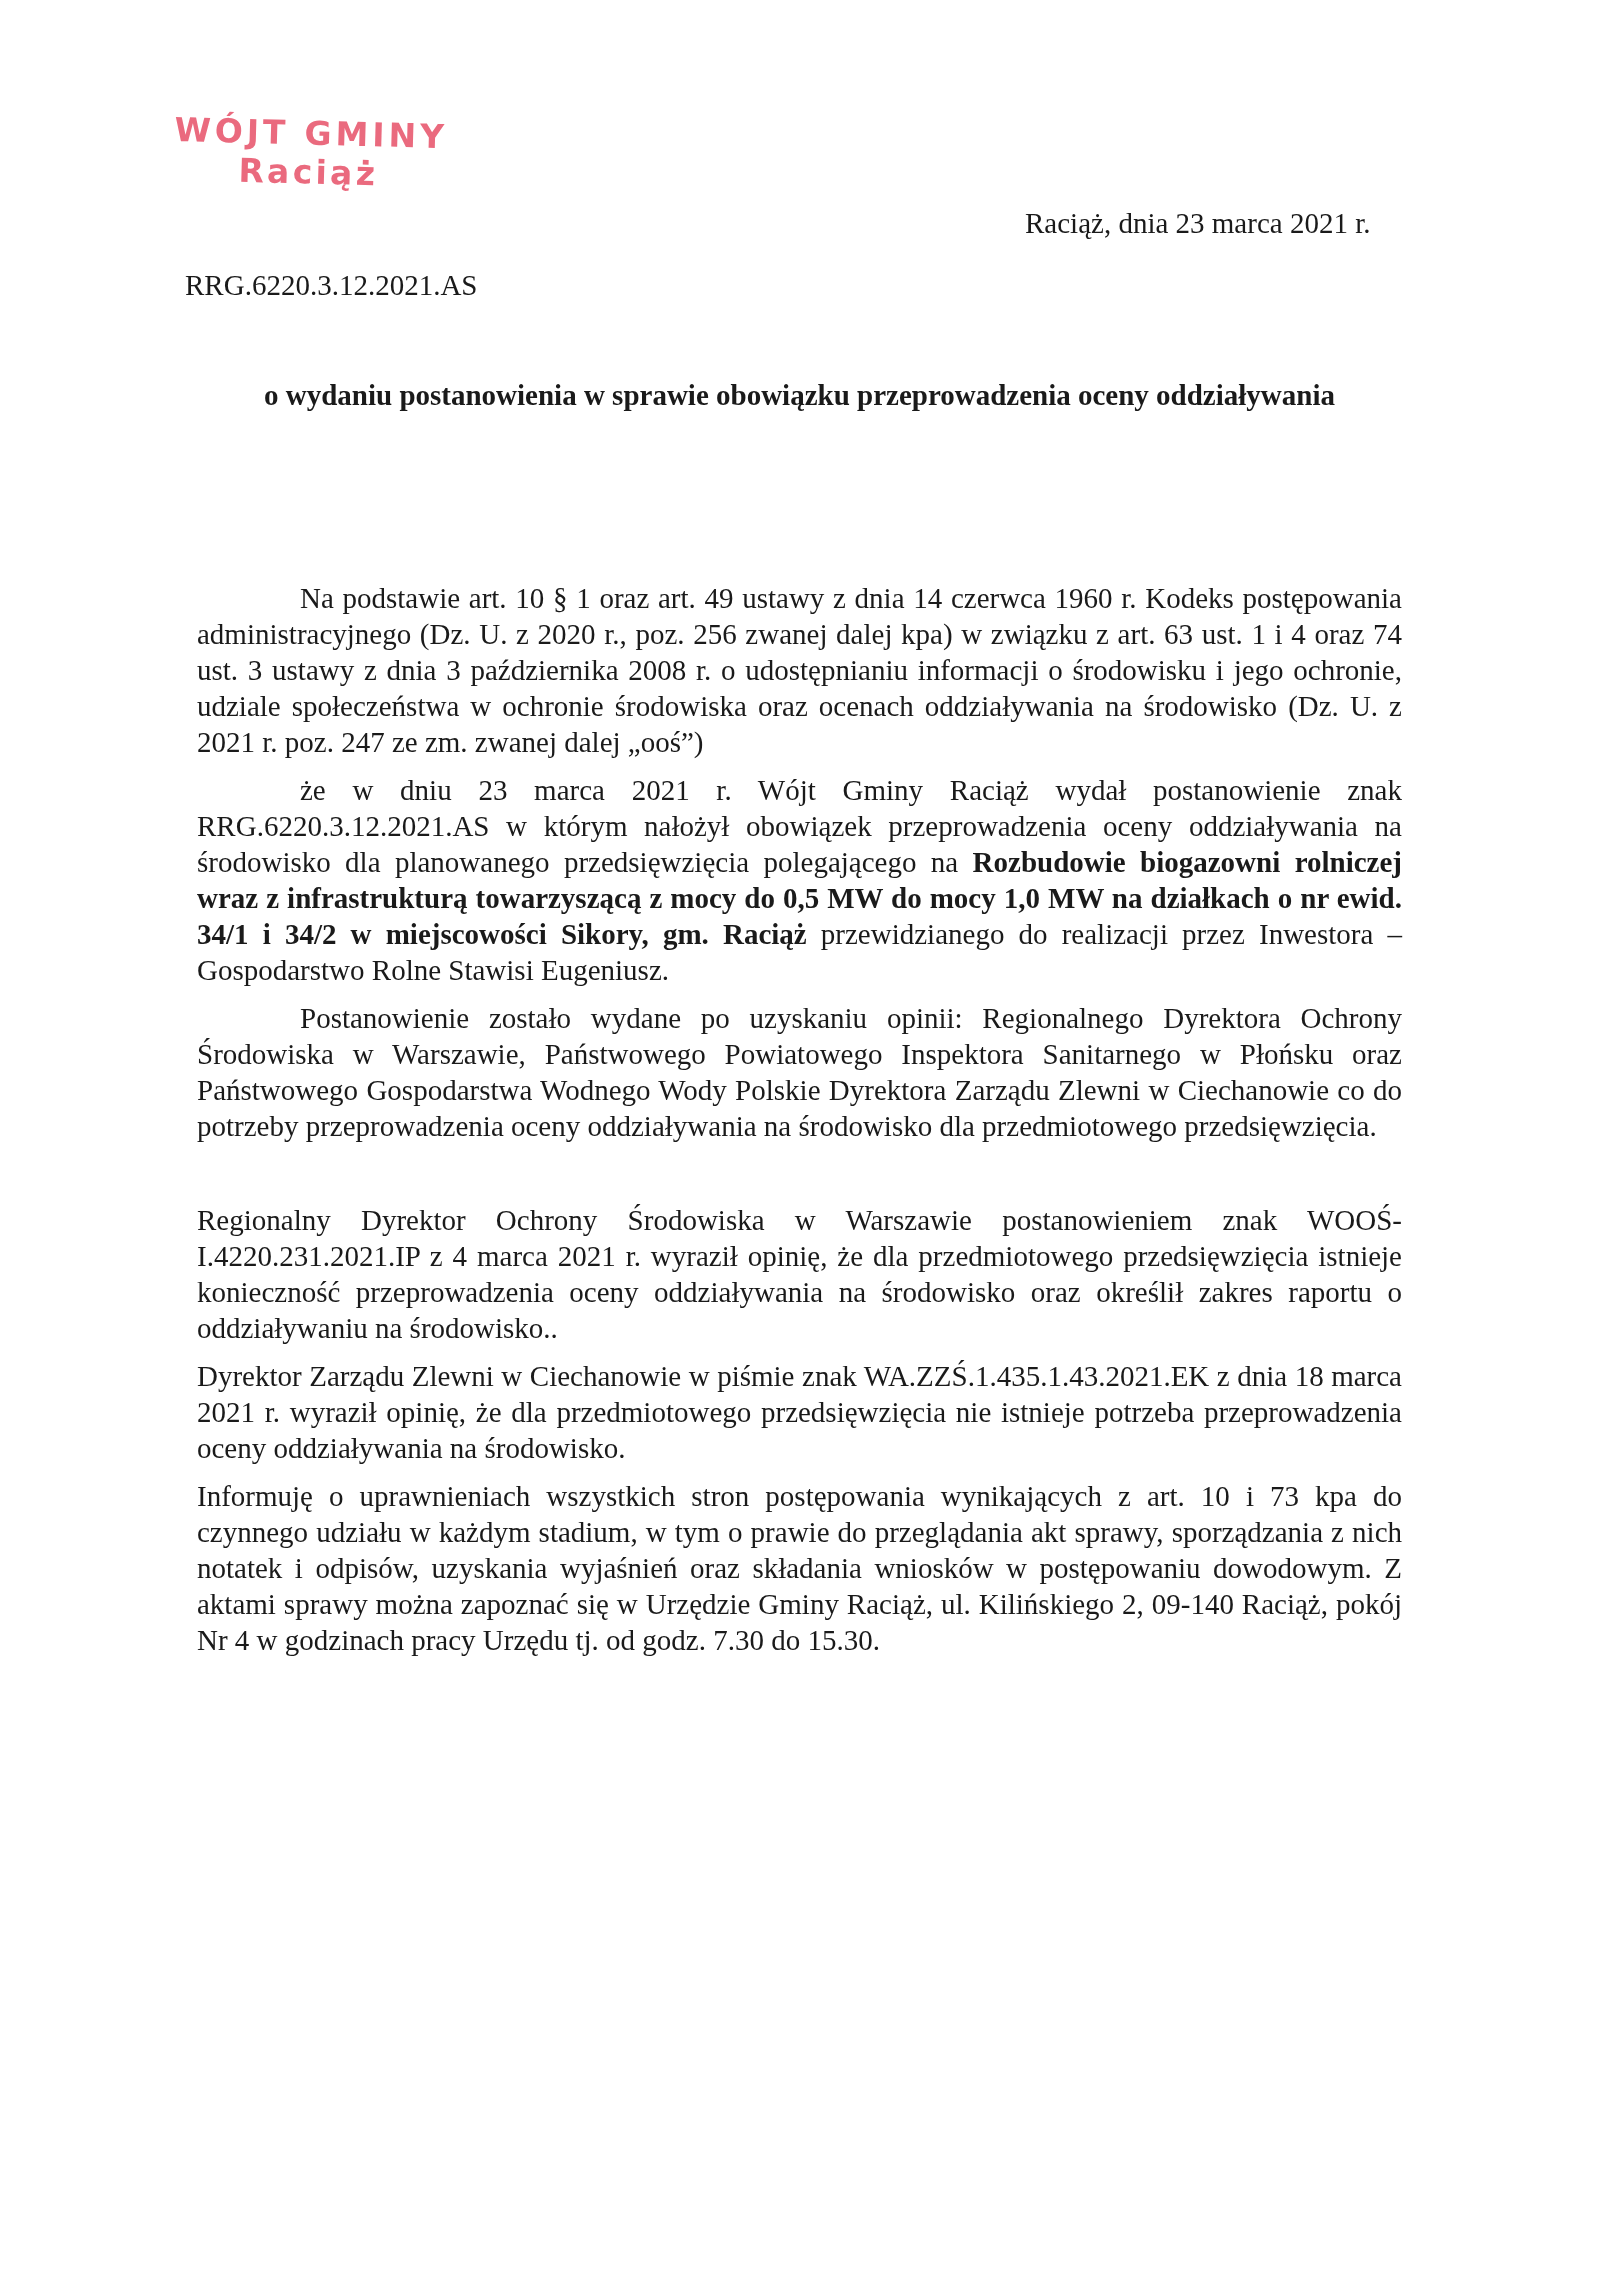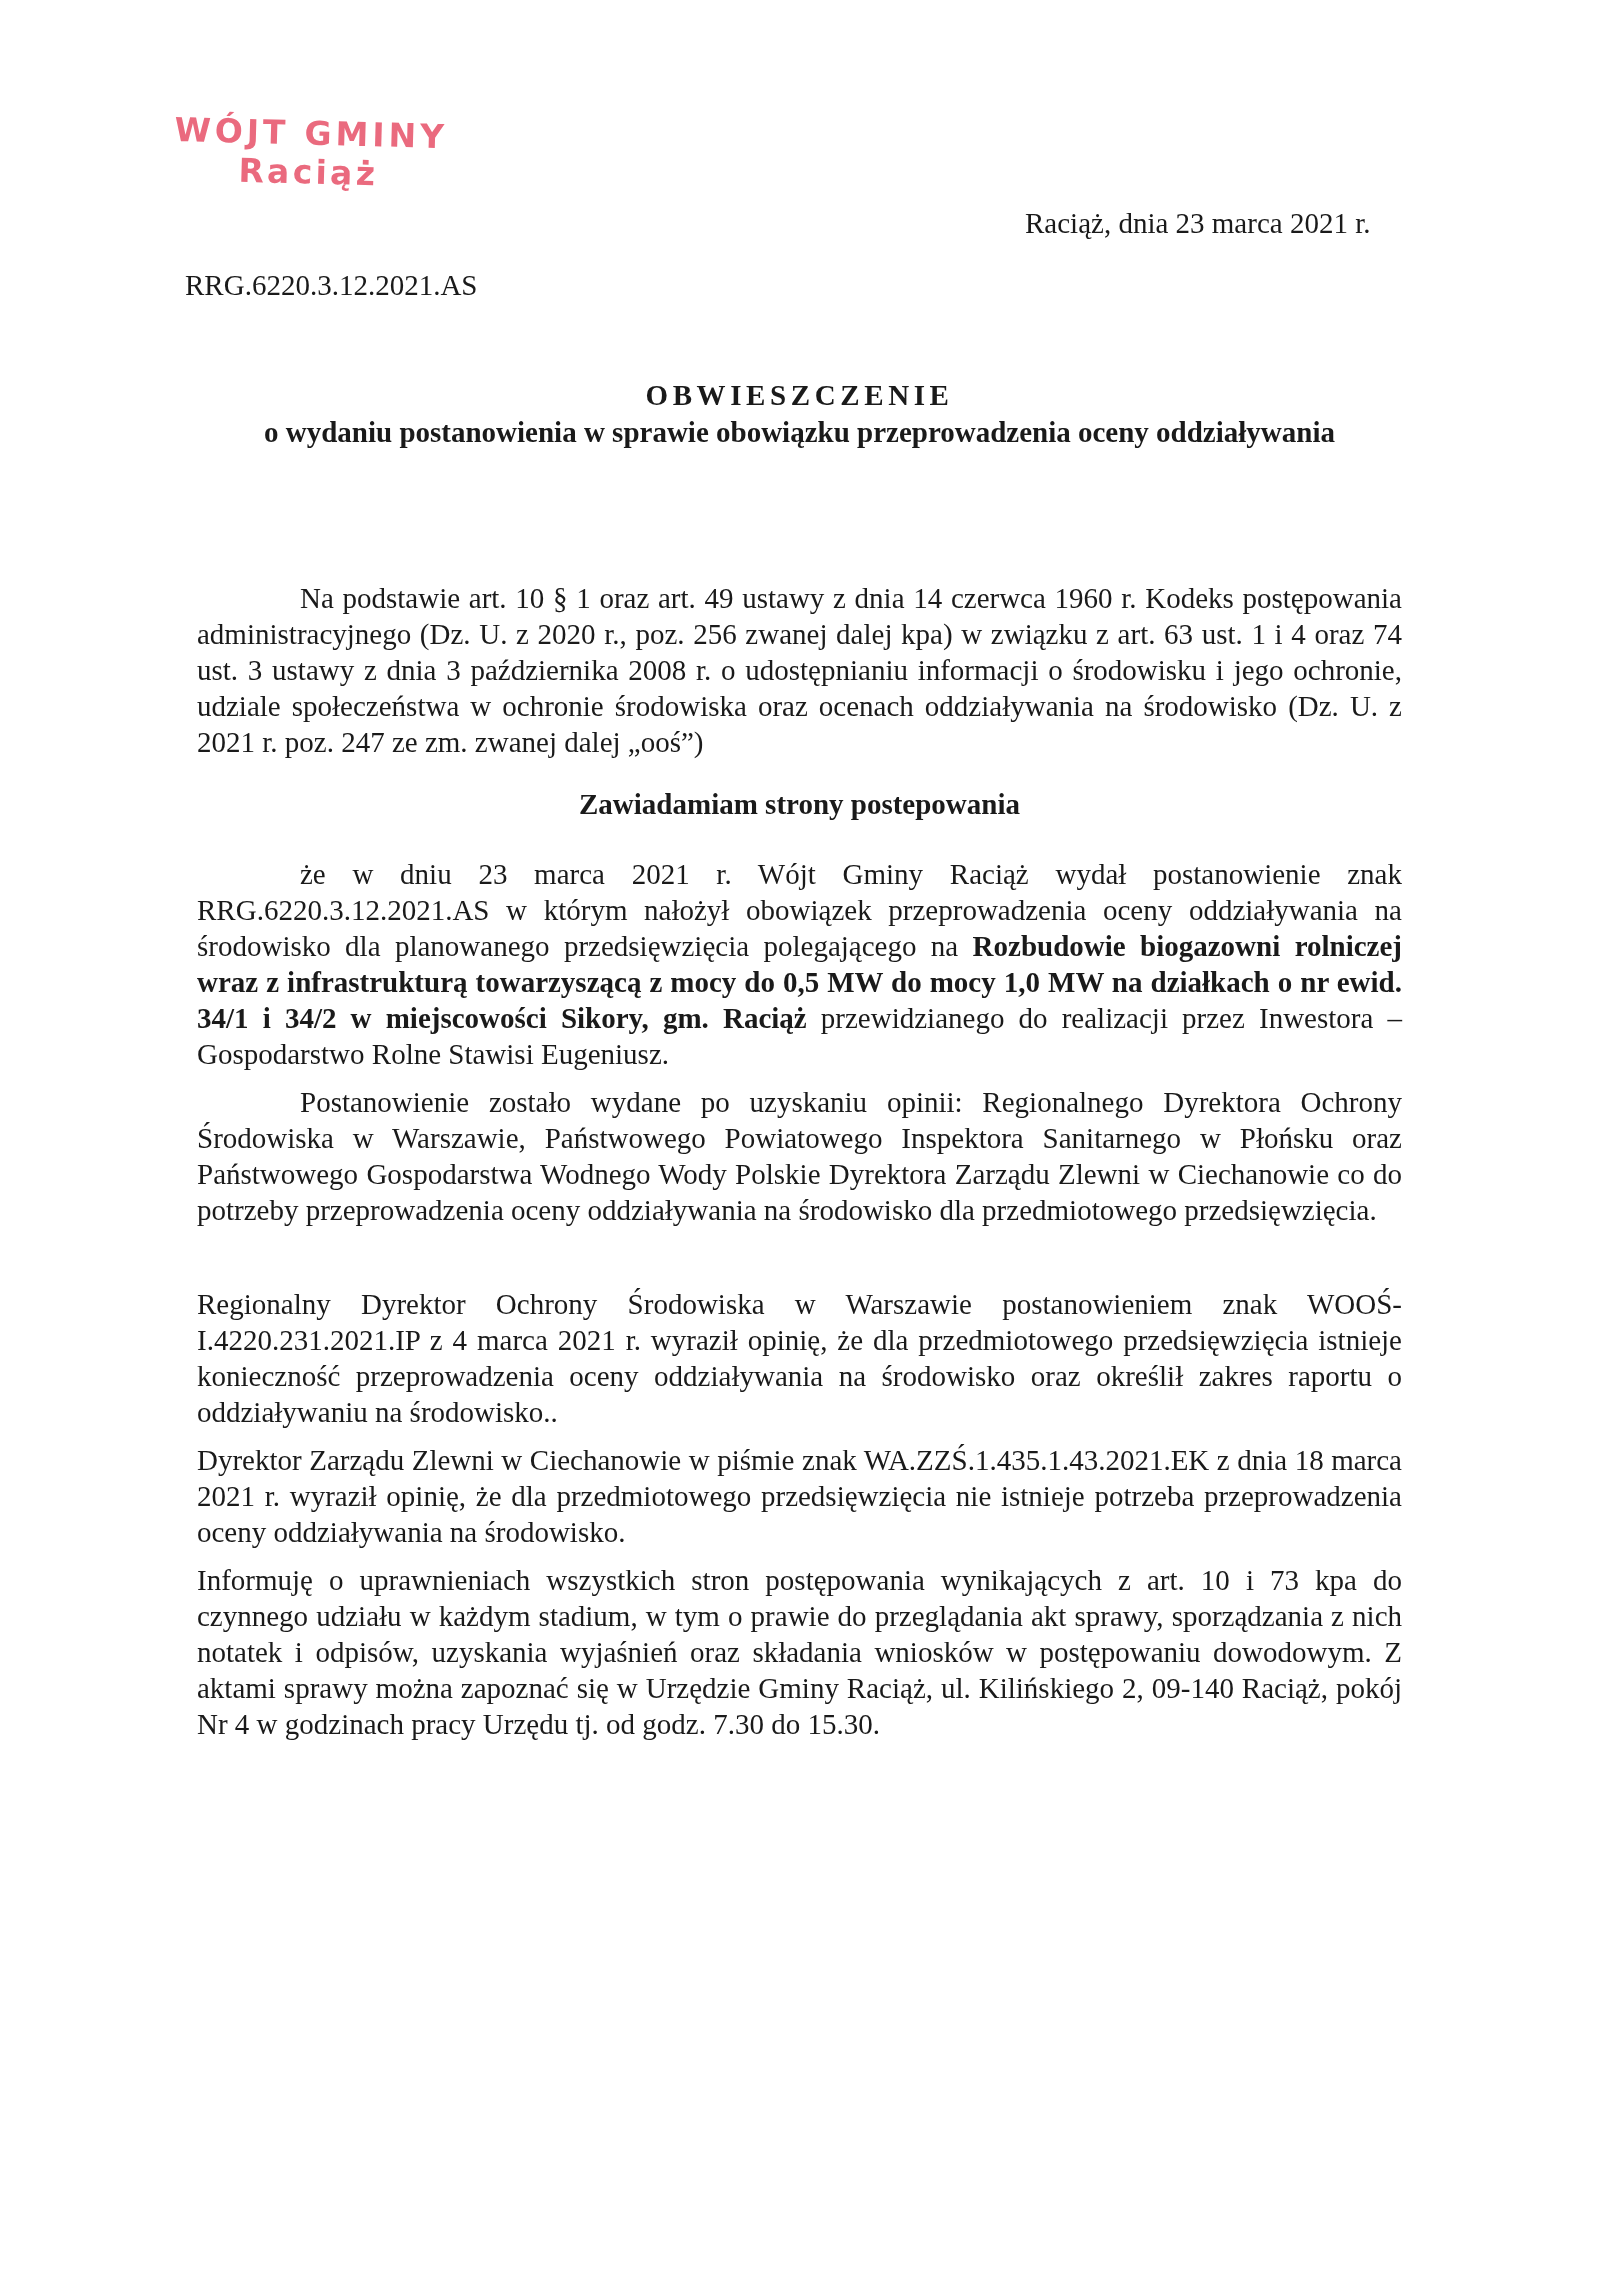--- a/index.html
+++ b/index.html
@@ -103,28 +103,26 @@
 <div class="stamp">
   <div class="stamp-line1">WÓJT GMINY</div>
   <div class="stamp-line2">Raciąż</div>
 </div>
 
 <div class="date-line">Raciąż, dnia  23 marca 2021 r.</div>
 
 <div class="ref-number">RRG.6220.3.12.2021.AS</div>
 
 <div class="title-block">
-  <div class="title-main">OBWIESZCZENIE</div>
   <div class="title-sub">o wydaniu postanowienia w sprawie obowiązku przeprowadzenia oceny oddziaływania</div>
 </div>
 
 <div class="body">
   <p class="para indent">Na podstawie art. 10 § 1 oraz art. 49 ustawy z dnia 14 czerwca 1960 r. Kodeks postępowania administracyjnego (Dz. U. z 2020 r., poz. 256 zwanej dalej kpa) w związku z art. 63 ust. 1 i 4 oraz 74 ust. 3 ustawy z dnia 3 października 2008 r. o udostępnianiu informacji o środowisku i jego ochronie, udziale społeczeństwa w ochronie środowiska oraz ocenach oddziaływania na środowisko (Dz. U. z 2021 r. poz. 247 ze zm. zwanej dalej „ooś”)</p>
 
-  <div class="section-heading">Zawiadamiam strony postepowania</div>
 
   <p class="para indent"><span>że w dniu 23 marca 2021 r. Wójt Gminy Raciąż wydał postanowienie znak RRG.6220.3.12.2021.AS w którym nałożył obowiązek przeprowadzenia oceny oddziaływania na środowisko dla planowanego przedsięwzięcia polegającego na </span><b>Rozbudowie biogazowni rolniczej wraz z infrastrukturą towarzyszącą z mocy do 0,5 MW do mocy 1,0 MW na działkach o nr ewid. 34/1 i 34/2  w miejscowości Sikory, gm. Raciąż</b><span> przewidzianego do realizacji przez Inwestora – Gospodarstwo Rolne Stawisi Eugeniusz.</span></p>
 
   <p class="para indent">Postanowienie zostało wydane po uzyskaniu opinii: Regionalnego Dyrektora Ochrony Środowiska w Warszawie, Państwowego Powiatowego Inspektora Sanitarnego w Płońsku oraz Państwowego Gospodarstwa Wodnego Wody Polskie Dyrektora Zarządu Zlewni w Ciechanowie co do potrzeby przeprowadzenia oceny oddziaływania na środowisko dla przedmiotowego przedsięwzięcia.</p>
 
   <div class="gap"></div>
 
   <p class="para">Regionalny Dyrektor Ochrony Środowiska w Warszawie postanowieniem znak WOOŚ-I.4220.231.2021.IP z 4 marca 2021 r. wyraził opinię, że dla przedmiotowego przedsięwzięcia istnieje konieczność przeprowadzenia oceny oddziaływania na środowisko oraz określił zakres raportu o oddziaływaniu na środowisko..</p>
   <p class="para">Dyrektor Zarządu Zlewni w Ciechanowie w piśmie znak WA.ZZŚ.1.435.1.43.2021.EK z dnia 18 marca 2021 r. wyraził opinię, że dla przedmiotowego przedsięwzięcia nie istnieje potrzeba przeprowadzenia oceny oddziaływania na środowisko.</p>
   <p class="para">Informuję o uprawnieniach wszystkich stron postępowania wynikających z art. 10 i 73 kpa do czynnego udziału w każdym stadium, w tym o prawie do przeglądania akt sprawy, sporządzania z nich notatek i odpisów, uzyskania wyjaśnień oraz składania wniosków w postępowaniu dowodowym. Z aktami sprawy można zapoznać się w Urzędzie Gminy Raciąż, ul. Kilińskiego 2, 09-140 Raciąż, pokój Nr 4 w godzinach pracy Urzędu tj. od godz. 7.30 do 15.30.</p>

